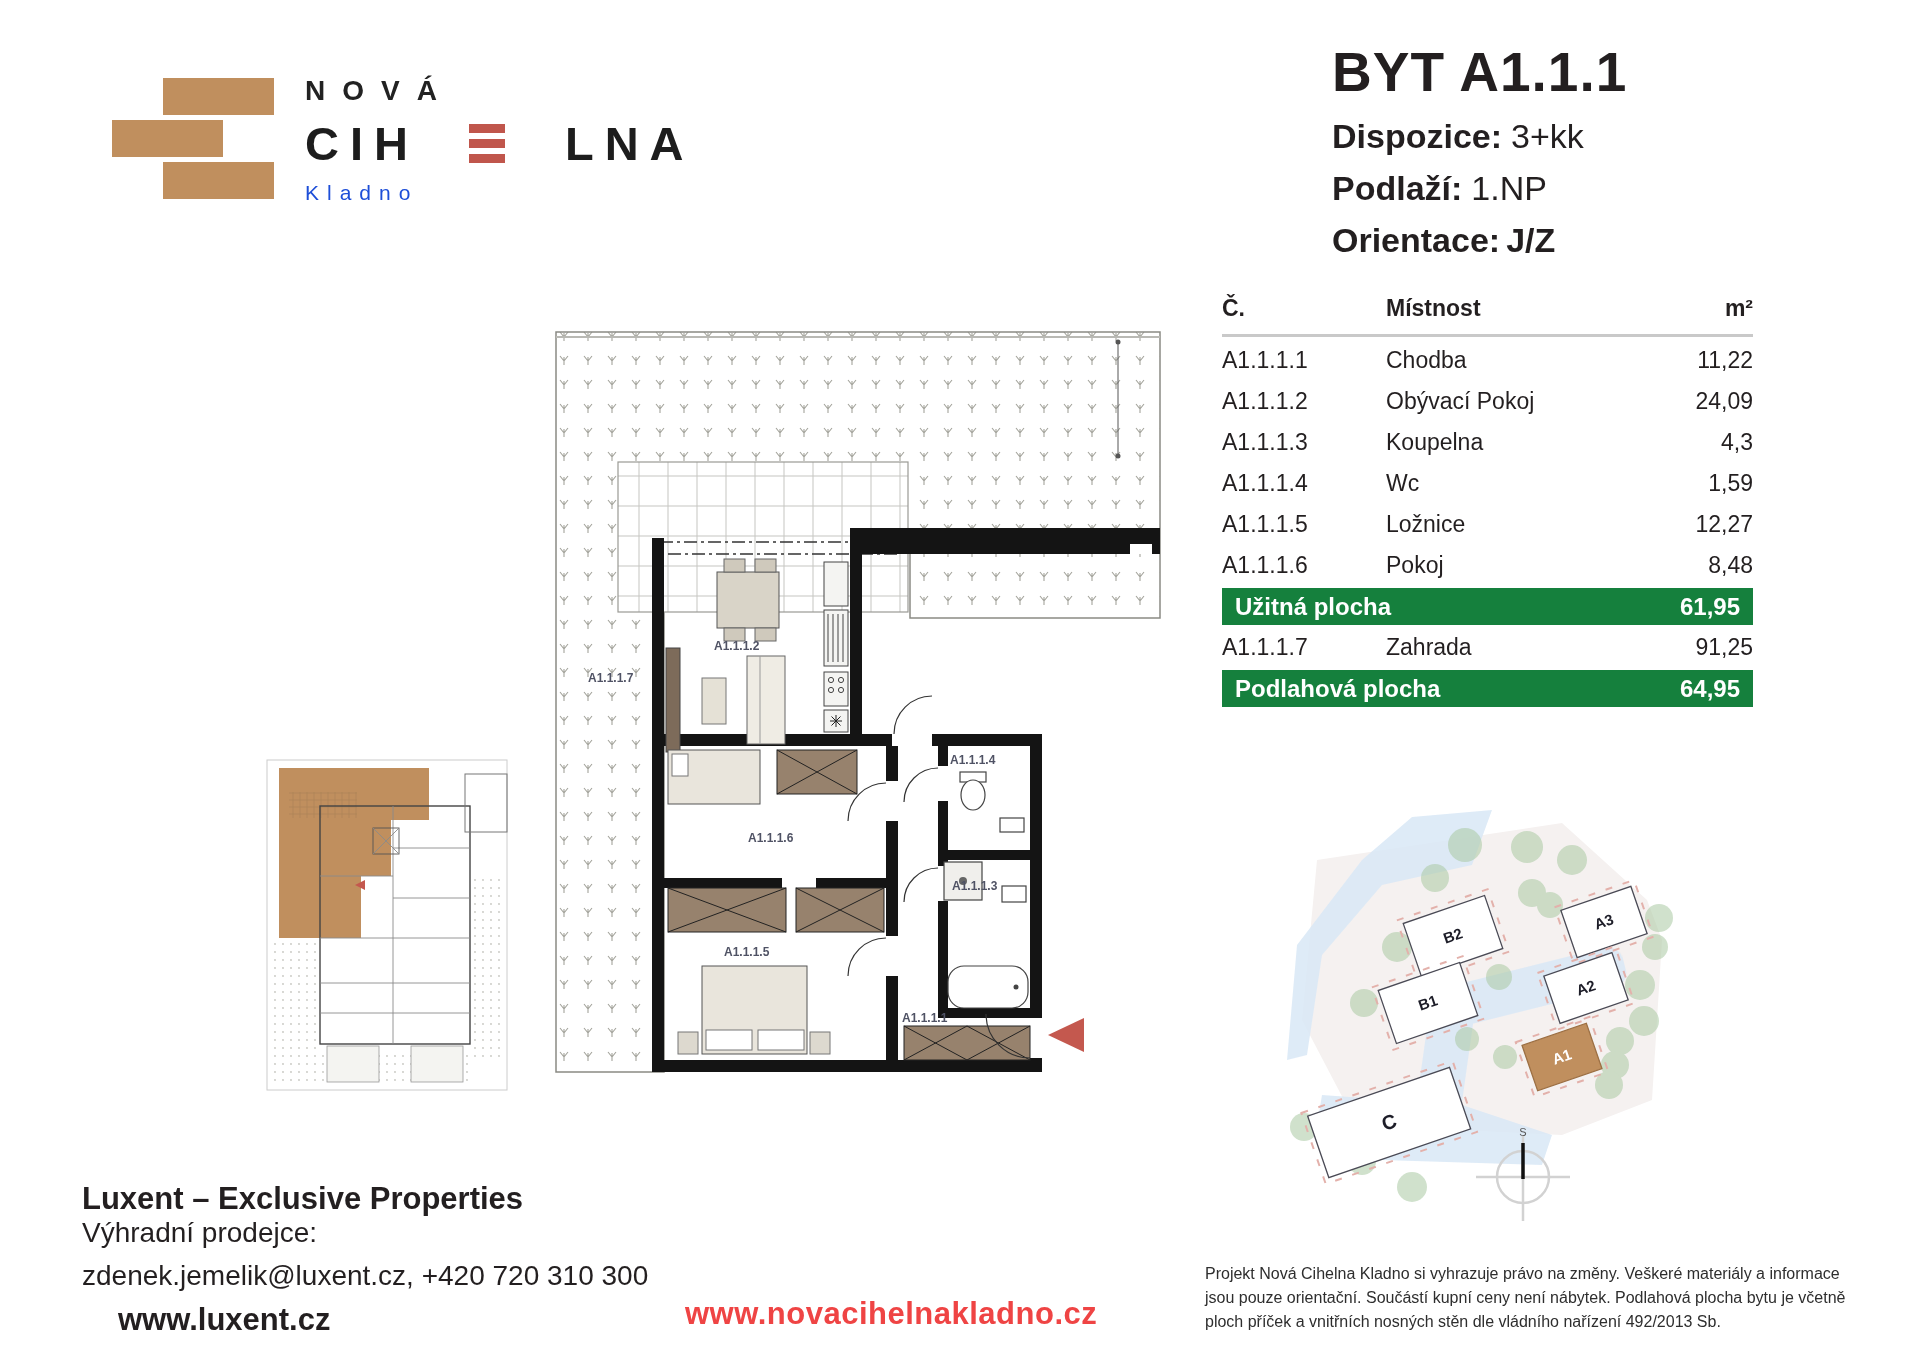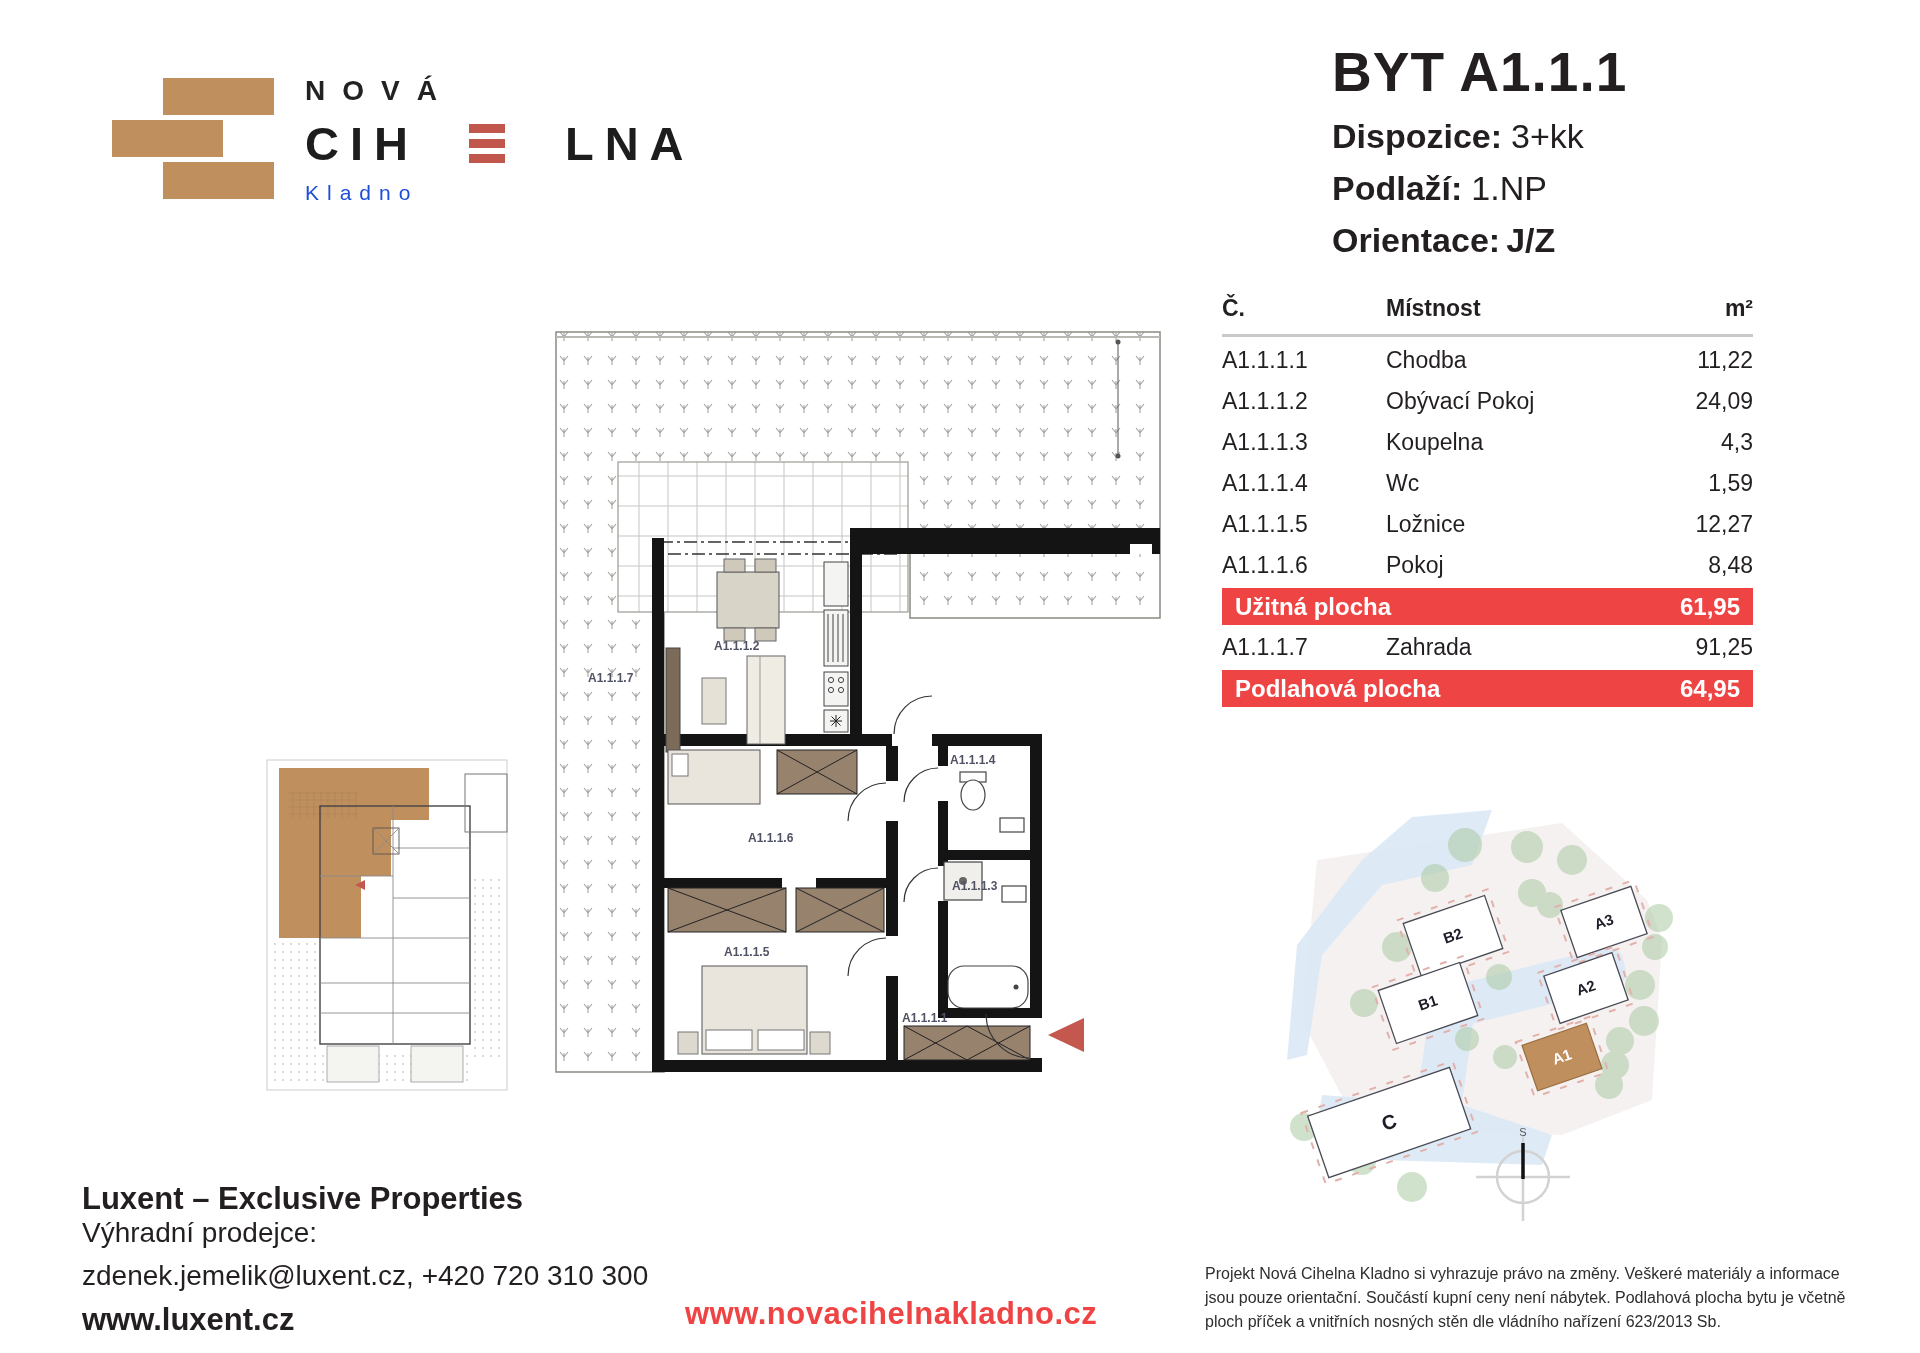--- a/index.html
+++ b/index.html
@@ -25,30 +25,30 @@
   .spec-value{font-weight:400;margin-left:9px;}
   .spec-value.bold{font-weight:800;margin-left:6px;}
 
   
   #room-table{left:1222px;top:295px;width:531px;font-size:23px;}
   .thead{display:grid;grid-template-columns:164px 1fr 110px;padding-bottom:12px;
          border-bottom:3px solid #c9c9c9;font-weight:800;}
   .thead .c2{text-align:right;}
   .trow{display:grid;grid-template-columns:164px 1fr 110px;padding:7px 0;align-items:center;}
   .trow .c2{text-align:right;}
-  .sumbar{background:#ef4444;color:#fff;font-weight:800;display:flex;justify-content:space-between;
+  .sumbar{background:#15803d;color:#fff;font-weight:800;display:flex;justify-content:space-between;
           align-items:center;height:37px;padding:0 13px;font-size:24px;margin:2px 0;}
   #table-rows{margin-top:3px;}
 
   
   #footer-left{left:82px;top:1172px;width:600px;}
   #seller-label{font-size:28px;}
   #seller-name{font-size:31px;font-weight:800;margin-top:9px;}
   #seller-contact{font-size:28px;margin-top:11px;}
-  #seller-web{font-size:31px;font-weight:800;margin-top:10px;}
+  #seller-web{font-size:31px;font-weight:800;margin-top:10px;margin-left:36px;}
   #project-web{left:685px;top:1296px;font-size:31px;font-weight:800;color:#ef4444;letter-spacing:.5px;}
   #disclaimer{left:1205px;top:1262px;width:655px;font-size:16px;line-height:1.5;color:#2e2e2e;}
 
   svg text{font-family:"Liberation Sans",sans-serif;}
   .plan-label{font-size:12px;font-weight:700;fill:#4f5264;}
 </style>
 </head>
 <body>
 
 <div id="logo" class="abs">
@@ -401,13 +401,13 @@
 
 <div id="footer-left" class="abs">
   <div id="seller-name">Luxent – Exclusive Properties</div>
   <div id="seller-label">Výhradní prodejce:</div>
   <div id="seller-contact">zdenek.jemelik@luxent.cz, +420 720 310 300</div>
   <div id="seller-web">www.luxent.cz</div>
 </div>
 
 <div id="project-web" class="abs">www.novacihelnakladno.cz</div>
 
-<div id="disclaimer" class="abs">Projekt Nová Cihelna Kladno si vyhrazuje právo na změny. Veškeré materiály a informace jsou pouze orientační. Součástí kupní ceny není nábytek. Podlahová plocha bytu je včetně ploch příček a vnitřních nosných stěn dle vládního nařízení 623/2013 Sb.</div>
+<div id="disclaimer" class="abs">Projekt Nová Cihelna Kladno si vyhrazuje právo na změny. Veškeré materiály a informace jsou pouze orientační. Součástí kupní ceny není nábytek. Podlahová plocha bytu je včetně ploch příček a vnitřních nosných stěn dle vládního nařízení 492/2013 Sb.</div>
 
 </body></html>

